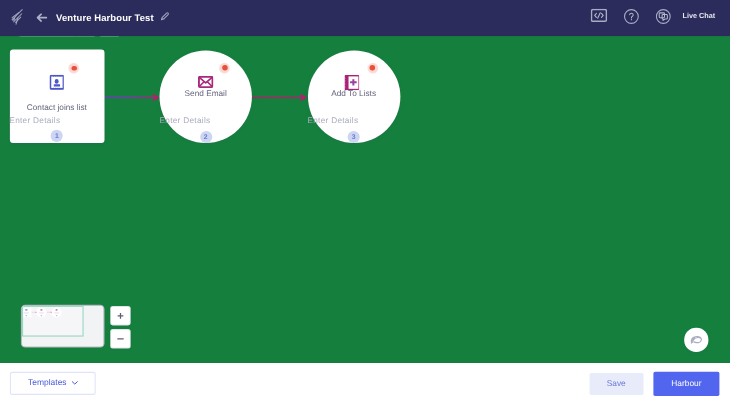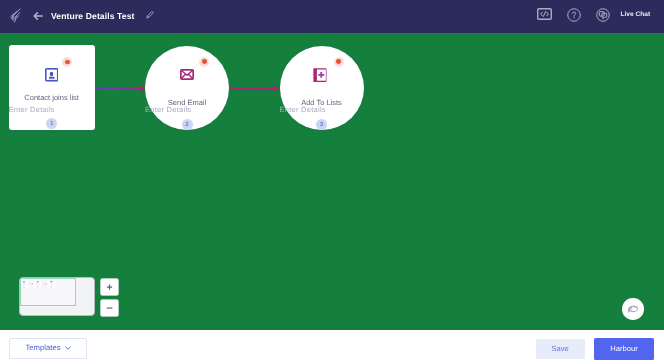--- a/index.html
+++ b/index.html
@@ -29,21 +29,21 @@
   #flow{position:absolute;left:0;top:0;width:664px;height:298px;}
 
   
   .node{position:absolute;background:#ffffff;}
   .node-card{left:8.5px;top:11.7px;width:86.3px;height:85.1px;border-radius:3px;
              box-shadow:0 1px 3px rgba(70,70,120,.10), 0 1px 1px rgba(70,70,120,.05);}
   .node-circle{width:84px;height:84px;border-radius:50%;top:13px;
                box-shadow:0 1px 4px rgba(70,70,120,.11), 0 1px 1px rgba(70,70,120,.05);}
   #node2{left:145px;}
   #node3{left:279.5px;}
-  .node-circle .node-title{top:53px;text-align:center;}
+  .node-circle .node-title{top:35px;text-align:center;}
   .node-circle .node-sub{top:60.2px;}
   .node-circle .node-badge{top:72.7px;}
 
   .node-icon{position:absolute;display:flex;align-items:center;justify-content:center;}
   #node1 .node-icon{left:36.2px;top:23.3px;}
   #node2 .node-icon{left:35.3px;top:22.9px;}
   #node3 .node-icon{left:33.5px;top:21.6px;}
   .node-title{position:absolute;left:0;right:0;top:49.4px;text-align:center;
               font-size:7.5px;line-height:8px;color:#63657c;}
   .node-sub{position:absolute;left:0;right:0;top:61.5px;text-align:left;
@@ -107,21 +107,21 @@
           <path d="M4.9 5.9 L1.6 10.3"></path>
           <path d="M3.2 8.0 L2.6 12.0"></path>
         </g>
       </svg>
     </div>
     <div id="back-btn">
       <svg width="10" height="8" viewBox="0 0 10 8">
         <path d="M9.3 4 H1.5 M4.4 .9 L1.1 4 L4.4 7.1" fill="none" stroke="#aeb0c8" stroke-width="1.55" stroke-linecap="round" stroke-linejoin="round"></path>
       </svg>
     </div>
-    <div id="wf-title">Venture Details Test</div>
+    <div id="wf-title">Venture Harbour Test</div>
     <div id="edit-pencil">
       <svg width="8" height="8" viewBox="0 0 8 8">
         <path d="M6.8 .9 a.95 .95 0 0 0 -1.35 0 L1.35 5.0 l-.65 2.0 2.0-.65 4.1-4.1
                  a.95 .95 0 0 0 0-1.35 Z" fill="none" stroke="#a2a4be" stroke-width=".95" stroke-linejoin="round"></path>
         <path d="M1.5 5.1 L2.9 6.5" stroke="#a2a4be" stroke-width=".8"></path>
       </svg>
     </div>
     <div id="code-btn">
       <svg width="15" height="12" viewBox="0 0 15 12">
         <rect x=".7" y=".7" width="13.6" height="10.6" rx="1.2" fill="none" stroke="#a9abc4" stroke-width="1.4"></rect>

